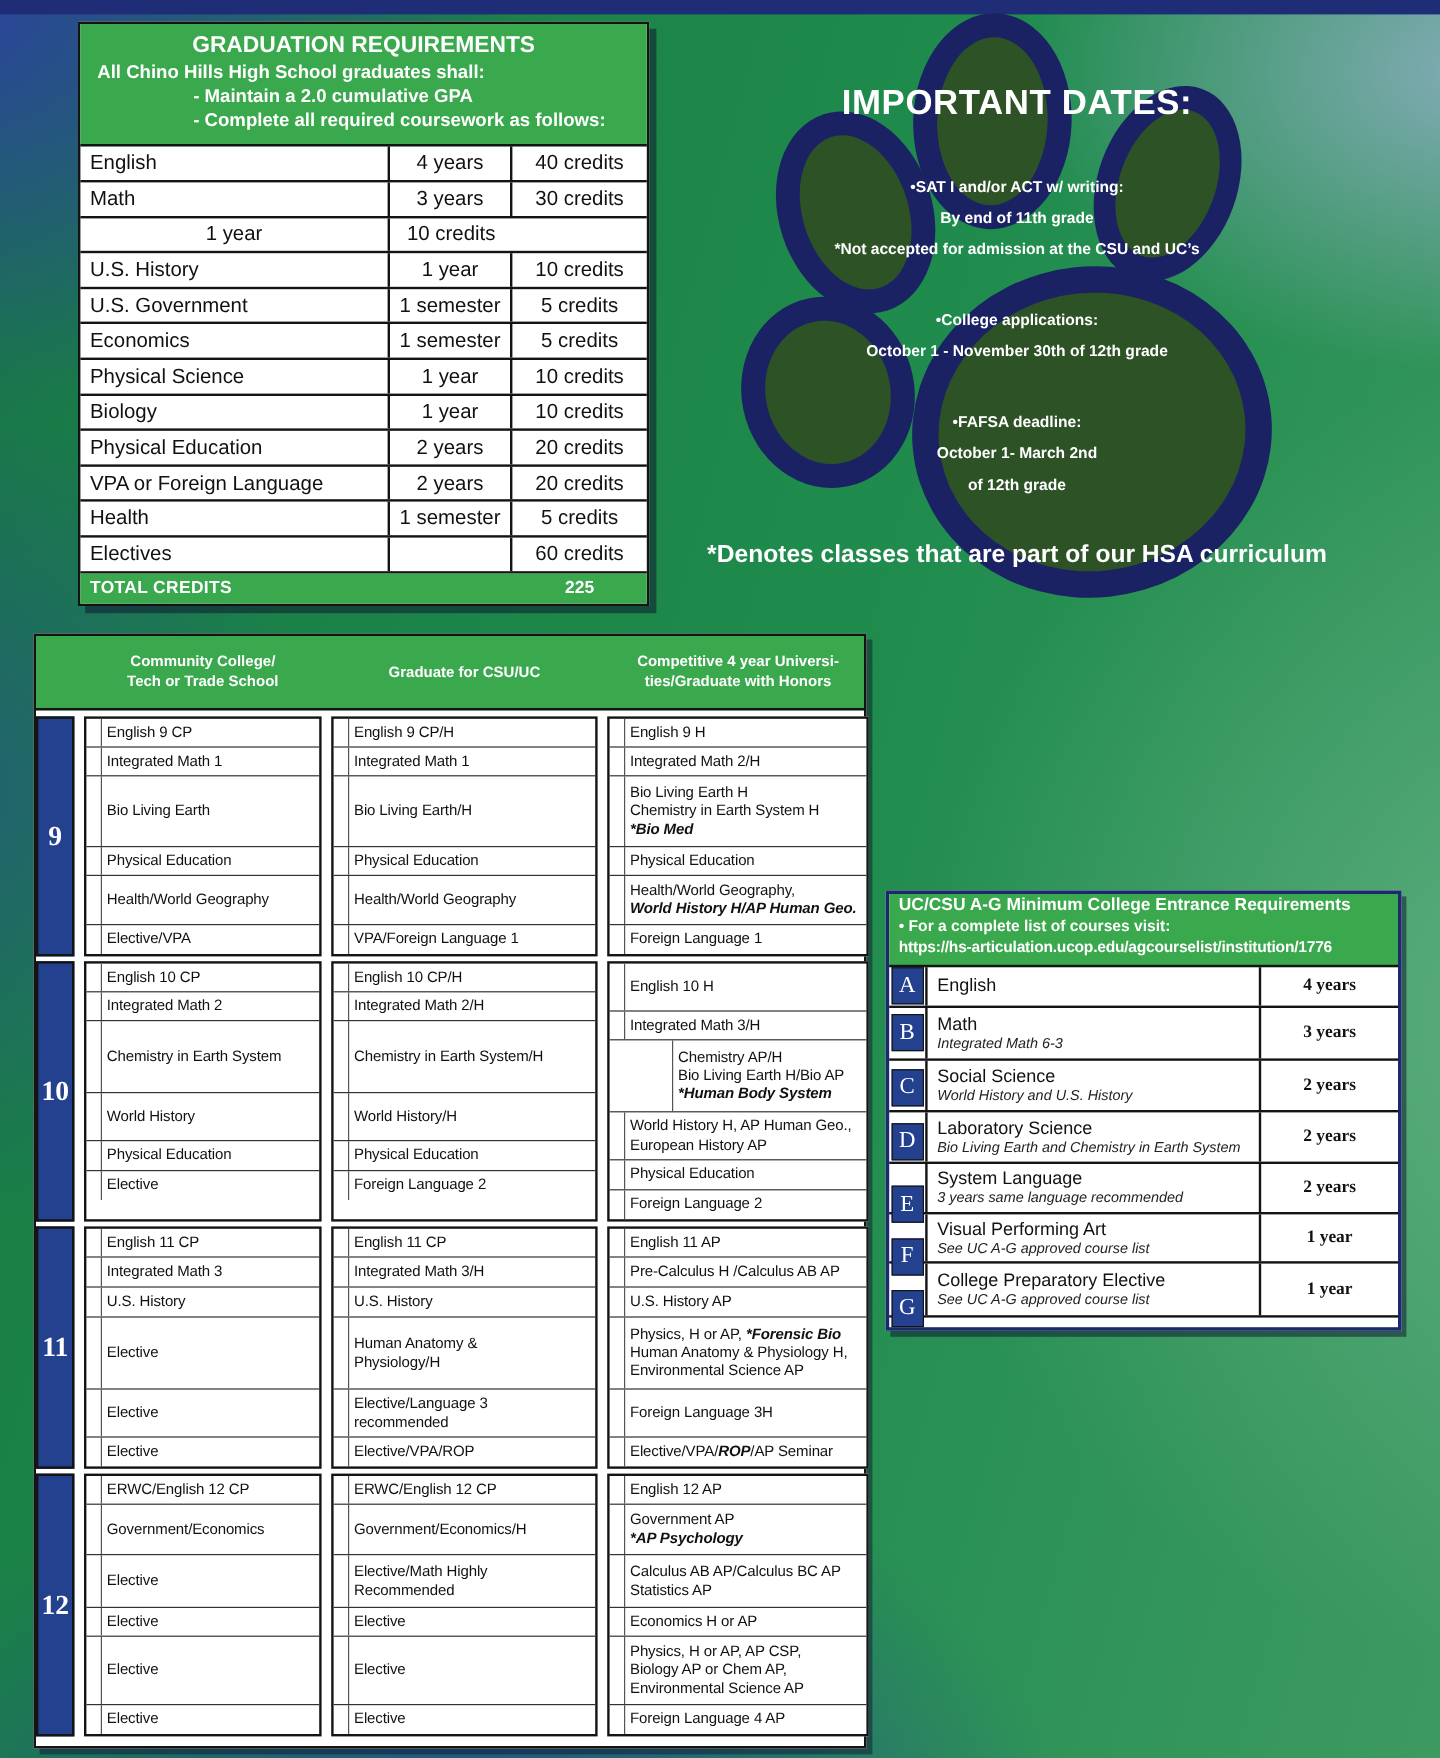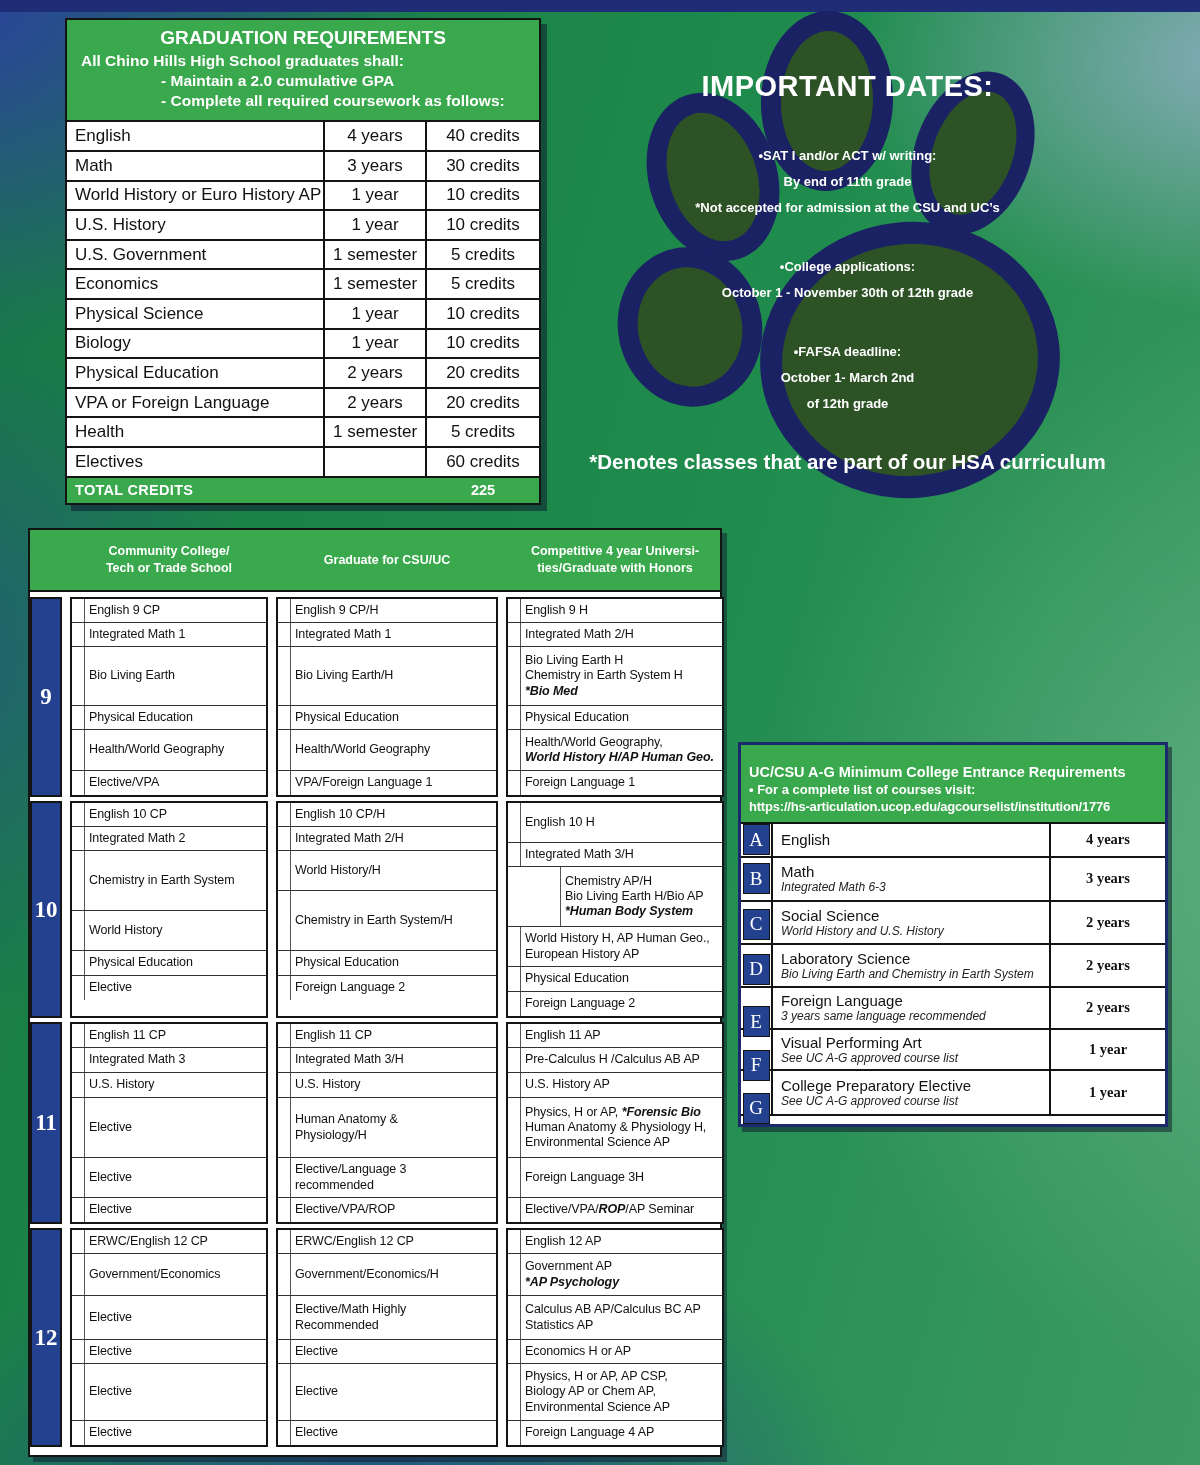--- a/index.html
+++ b/index.html
@@ -63,21 +63,21 @@
   .pnarrow{border-right:1px solid #555}
   .pcell{display:flex;flex-direction:column;justify-content:center;padding:1px 4px;
          font-size:12.5px;line-height:1.22;color:#111;letter-spacing:-.1px}
   .it{font-style:italic}
   .bd{font-weight:700}
 
   
   .ag{position:absolute;left:738px;top:742px;width:430px;background:#fff;z-index:3;
       border:3px solid var(--navy);box-shadow:4px 5px 0 rgba(12,16,44,.5)}
   .ag-header{background:var(--green);border-bottom:2px solid #141414;color:#fff;
-             font-weight:700;padding:18px 8px 6px;line-height:1.3}
+             font-weight:700;padding:0 8px 6px;line-height:1.3}
   .ag-h1{font-size:14.5px}
   .ag-h2{font-size:13px}
   .ag-h3{font-size:13px;letter-spacing:-.2px}
   .ag-row{display:grid;grid-template-columns:30px 1fr 114px;border-bottom:2px solid #141414}
   .ag-lw{display:flex;align-items:center;justify-content:center}
   .ag-letter{width:27px;height:31px;background:var(--gblue);border:1px solid #141414;color:#fff;
              font-family:"Liberation Serif",serif;font-size:19px;
              display:flex;align-items:center;justify-content:center}
   .ag-main{border-left:2px solid #141414;border-right:2px solid #141414;padding:2px 8px;
            display:flex;flex-direction:column;justify-content:center}
@@ -122,21 +122,20 @@
           <div class="gr-subject">English</div>
           <div class="gr-years">4 years</div>
           <div class="gr-credits">40 credits</div>
         </div>
         <div class="grad-row">
           <div class="gr-subject">Math</div>
           <div class="gr-years">3 years</div>
           <div class="gr-credits">30 credits</div>
         </div>
         <div class="grad-row">
-          <div class="gr-subject">World History or Euro History AP</div>
           <div class="gr-years">1 year</div>
           <div class="gr-credits">10 credits</div>
         </div>
         <div class="grad-row">
           <div class="gr-subject">U.S. History</div>
           <div class="gr-years">1 year</div>
           <div class="gr-credits">10 credits</div>
         </div>
         <div class="grad-row">
           <div class="gr-subject">U.S. Government</div>
@@ -388,30 +387,30 @@
               <div class="pcell">
                 <div class="cell-line"><span>English 10 CP/H</span></div>
               </div>
             </div>
             <div class="prow" style="height: 24px;">
               <div class="pnarrow"></div>
               <div class="pcell">
                 <div class="cell-line"><span>Integrated Math 2/H</span></div>
               </div>
             </div>
+            <div class="prow" style="height: 60px;">
+              <div class="pnarrow"></div>
+              <div class="pcell">
+                <div class="cell-line"><span>Chemistry in Earth System/H</span></div>
+              </div>
+            </div>
             <div class="prow" style="height: 40px;">
               <div class="pnarrow"></div>
               <div class="pcell">
                 <div class="cell-line"><span>World History/H</span></div>
-              </div>
-            </div>
-            <div class="prow" style="height: 60px;">
-              <div class="pnarrow"></div>
-              <div class="pcell">
-                <div class="cell-line"><span>Chemistry in Earth System/H</span></div>
               </div>
             </div>
             <div class="prow" style="height: 25px;">
               <div class="pnarrow"></div>
               <div class="pcell">
                 <div class="cell-line"><span>Physical Education</span></div>
               </div>
             </div>
             <div class="prow last" style="height: 24px;">
               <div class="pnarrow"></div>
@@ -752,21 +751,21 @@
             <div class="ag-title">Laboratory Science</div>
             <div class="ag-sub">Bio Living Earth and Chemistry in Earth System</div>
           </div>
           <div class="ag-years">2 years</div>
         </div>
         <div class="ag-row" style="height: 42px;">
           <div class="ag-lw">
             <div class="ag-letter" style="transform: translateY(14px);">E</div>
           </div>
           <div class="ag-main">
-            <div class="ag-title">Foreign Language</div>
+            <div class="ag-title">System Language</div>
             <div class="ag-sub">3 years same language recommended</div>
           </div>
           <div class="ag-years">2 years</div>
         </div>
         <div class="ag-row" style="height: 41px;">
           <div class="ag-lw">
             <div class="ag-letter" style="transform: translateY(16px);">F</div>
           </div>
           <div class="ag-main">
             <div class="ag-title">Visual Performing Art</div>

